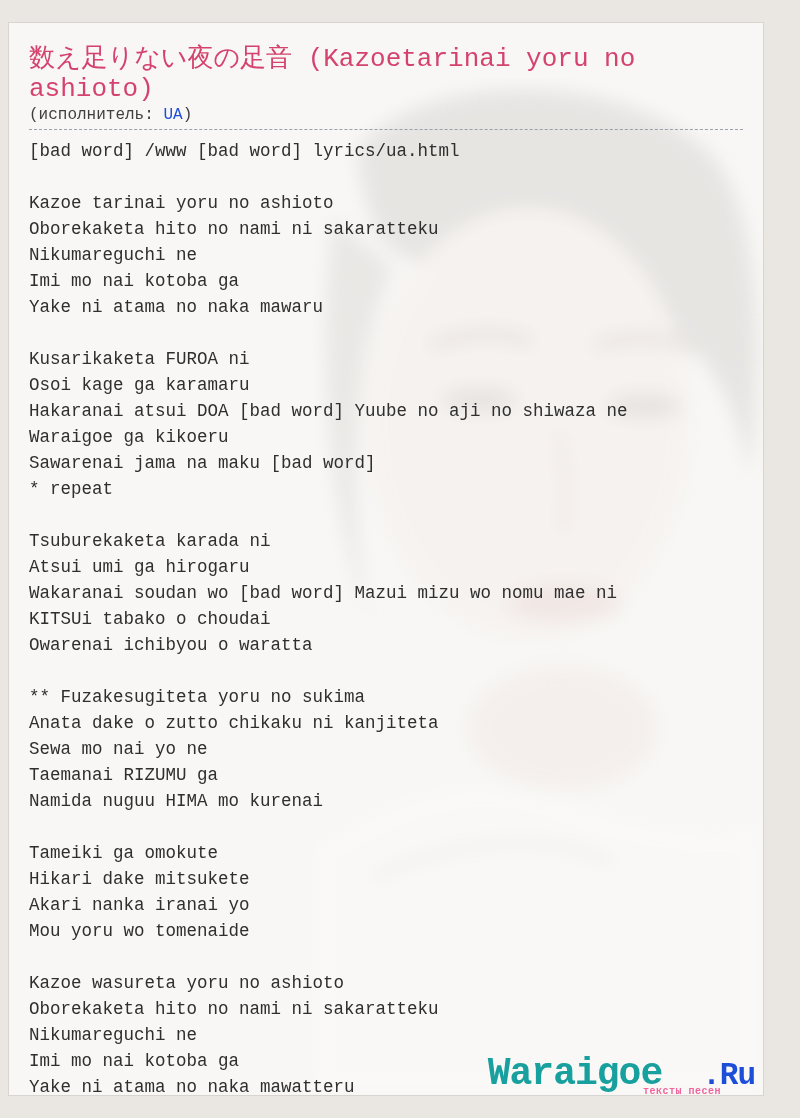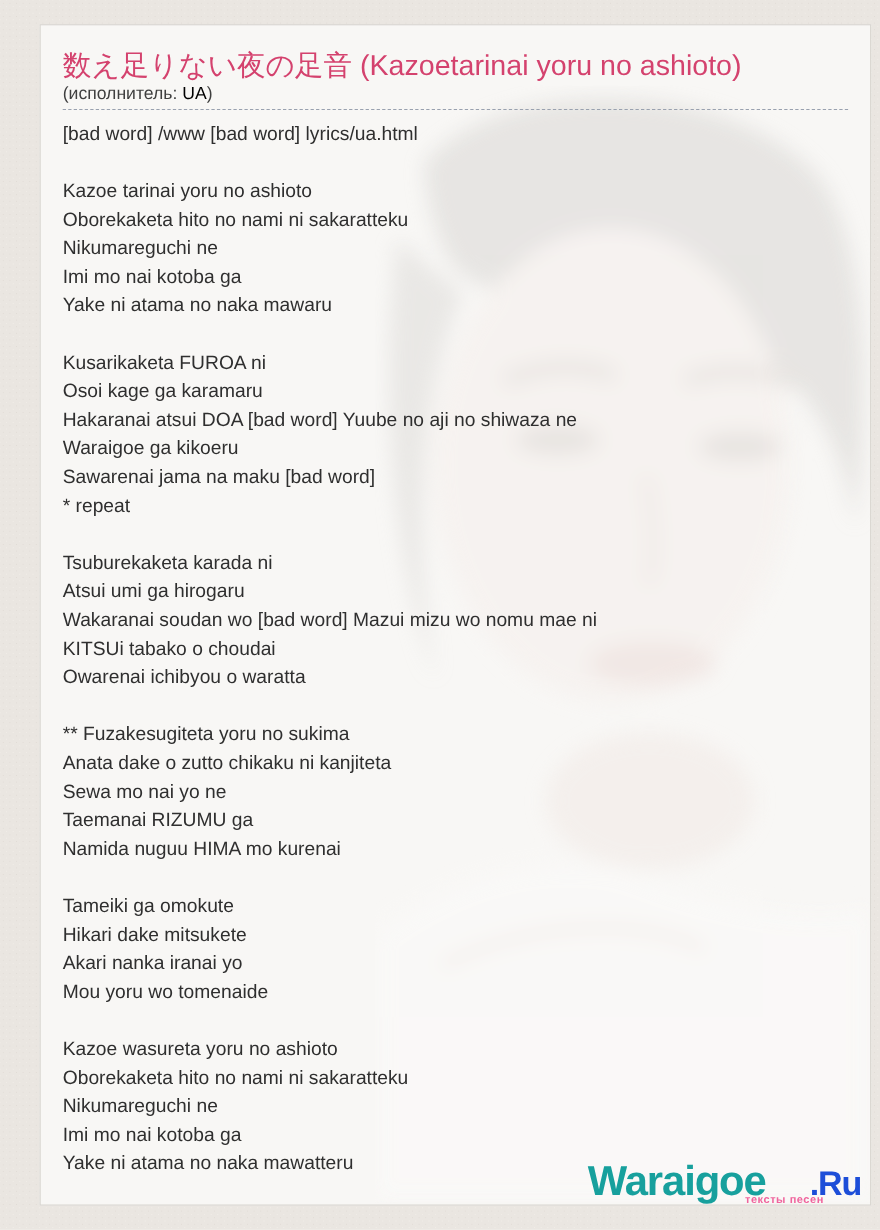--- a/index.html
+++ b/index.html
@@ -10,25 +10,26 @@
     background-image:
       radial-gradient(#e1dcd6 14%, transparent 15%),
       radial-gradient(#f2eee9 14%, transparent 15%);
     background-size:6px 6px;
     background-position:0 0,3px 3px;
     position:relative;
     overflow:hidden;
   }
   .card{
     position:absolute;
-    left:36px; top:22px;
+    left:8px; top:22px;
     width:754px; height:1072px;
     background:#f8f7f5;
     border:1px solid #d8d4cf;
     overflow:hidden;
+    font-family:Liberation Mono, monospace;
   }
   .watermark{
     position:absolute;
     top:55px; right:0;
     width:450px; height:1015px;
     opacity:0.55;
     pointer-events:none;
   }
   .card-inner{
     position:relative;
@@ -41,21 +42,21 @@
     line-height:30px;
     color:#d4426e;
   }
   .artist-row{
     font-size:16px;
     line-height:21px;
     color:#3f3f3f;
     margin-top:1px;
   }
   .artist-link{
-    color:#000000;
+    color:#1d4ed8;
     text-decoration:none;
     cursor:pointer;
   }
   .dotted-divider{
     border:none;
     border-top:1px dashed #99a1af;
     margin:3px 0 0 0;
   }
   .lyrics{
     margin-top:8px;

